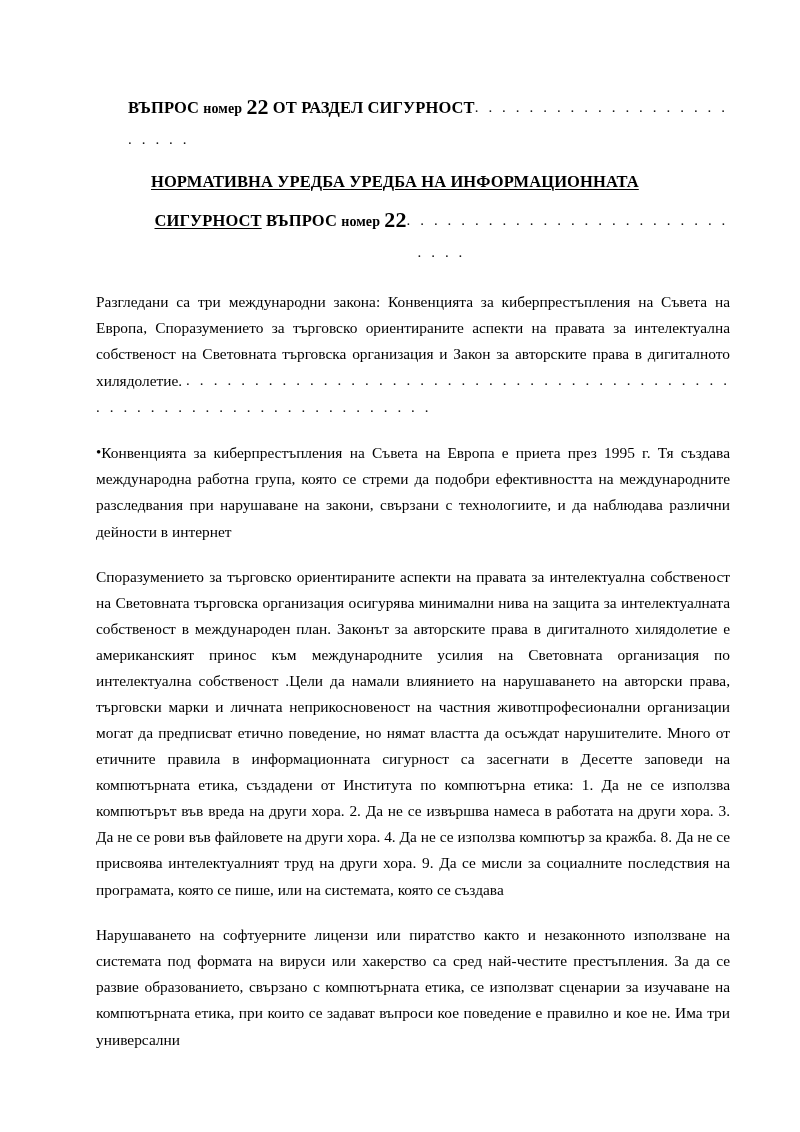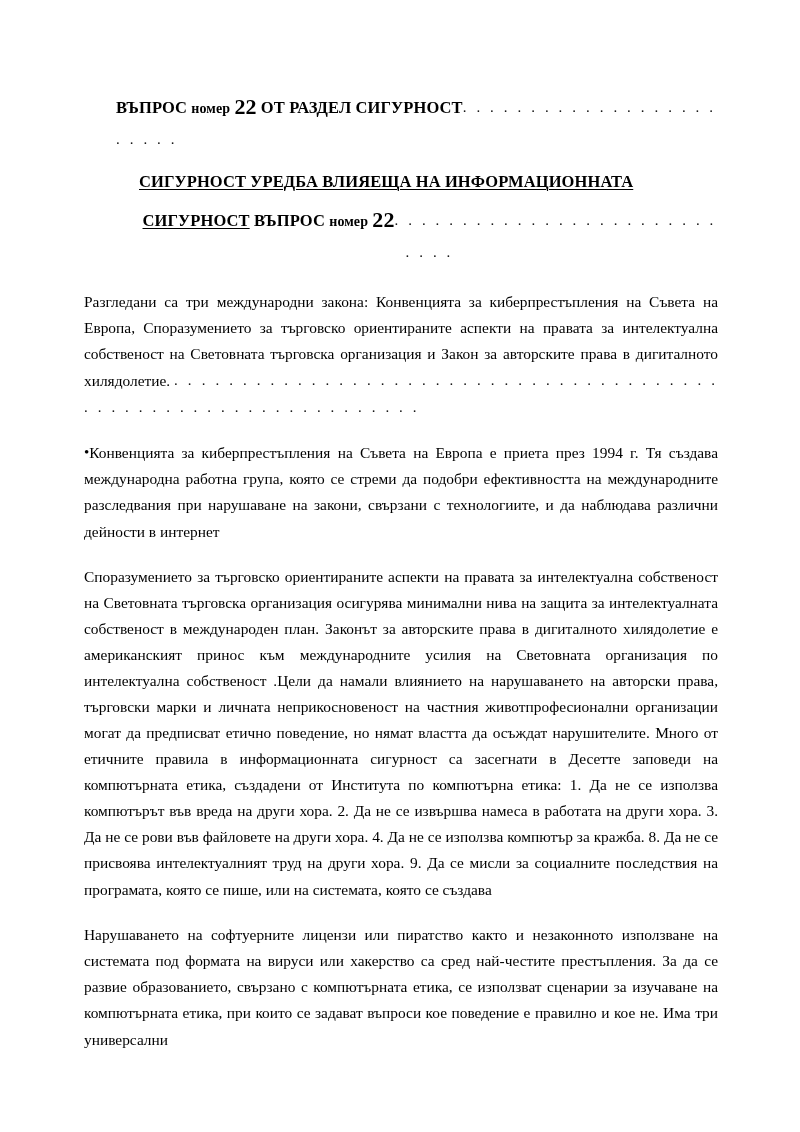--- a/index.html
+++ b/index.html
@@ -17,21 +17,21 @@
     position: relative;
     width: 800px;
     height: 1132px;
     margin: 0 auto;
     background: #ffffff;
     overflow: hidden;
     box-sizing: border-box;
   }
   .content {
     position: absolute;
-    left: 84px;
+    left: 96px;
     top: 92px;
     width: 634px;
   }
 
   
   .heading-block {
     margin: 0 0 4px 0;
   }
   .heading-line {
     font-weight: bold;
@@ -102,31 +102,31 @@
 
 <div class="page">
   <div class="content">
 
     <div class="heading-block">
 
       <div class="heading-line h1"><span>ВЪПРОС </span><span class="small-caps-word">номер</span><span> </span><span class="big-num">22</span><span> ОТ РАЗДЕЛ СИГУРНОСТ</span><span class="leader">. . . . . . . . . . . . . . . . . . . . . . . .</span></div>
 
       <div class="spacer-sm"></div>
 
-      <div class="heading-line h2"><span class="u">СИГУРНОСТ УРЕДБА ВЛИЯЕЩА НА ИНФОРМАЦИОННАТА</span></div>
+      <div class="heading-line h2"><span class="u">НОРМАТИВНА УРЕДБА УРЕДБА НА ИНФОРМАЦИОННАТА</span></div>
 
       <div class="spacer-xs"></div>
 
       <div class="heading-line h3"><span class="u">СИГУРНОСТ</span><span> ВЪПРОС </span><span class="small-caps-word">номер</span><span> </span><span class="big-num">22</span><span class="leader">. . . . . . . . . . . . . . . . . . . . . . . . . . . .</span></div>
     </div>
 
     <div style="height:16px"></div>
 
     <p class="body"><span class="bullet"></span><span>Разгледани са три международни закона: Конвенцията за киберпрестъпления на Съвета на Европа, Споразумението за търговско ориентираните аспекти на правата за интелектуална собственост на Световната търговска организация и Закон за авторските права в дигиталното хилядолетие. </span><span class="leader">. . . . . . . . . . . . . . . . . . . . . . . . . . . . . . . . . . . . . . . . . . . . . . . . . . . . . . . . . . . . . . . . .</span></p>
 
-    <p class="body"><span class="bullet">•</span><span>Конвенцията за киберпрестъпления на Съвета на Европа е приета през 1994 г. Тя създава международна работна група, която се стреми да подобри ефективността на международните разследвания при нарушаване на закони, свързани с технологиите, и да наблюдава различни дейности в интернет</span><span class="leader"></span></p>
+    <p class="body"><span class="bullet">•</span><span>Конвенцията за киберпрестъпления на Съвета на Европа е приета през 1995 г. Тя създава международна работна група, която се стреми да подобри ефективността на международните разследвания при нарушаване на закони, свързани с технологиите, и да наблюдава различни дейности в интернет</span><span class="leader"></span></p>
 
     <p class="body"><span class="bullet"></span><span>Споразумението за търговско ориентираните аспекти на правата за интелектуална собственост на Световната търговска организация осигурява минимални нива на защита за интелектуалната собственост в международен план. Законът за авторските права в дигиталното хилядолетие е американският принос към международните усилия на Световната организация по интелектуална собственост .Цели да намали влиянието на нарушаването на авторски права, търговски марки и личната неприкосновеност на частния животпрофесионални организации могат да предписват етично поведение, но нямат властта да осъждат нарушителите. Много от етичните правила в информационната сигурност са засегнати в Десетте заповеди на компютърната етика, създадени от Институтa по компютърна етика: 1. Да не се използва компютърът във вреда на други хора. 2. Да не се извършва намеса в работата на други хора. 3. Да не се рови във файловете на други хора. 4. Да не се използва компютър за кражба. 8. Да не се присвоява интелектуалният труд на други хора. 9. Да се мисли за социалните последствия на програмата, която се пише, или на системата, която се създава</span><span class="leader"></span></p>
 
     <p class="body"><span class="bullet"></span><span>Нарушаването на софтуерните лицензи или пиратство както и незаконното използване на системата под формата на вируси или хакерство са сред най-честите престъпления. За да се развие образованието, свързано с компютърната етика, се използват сценарии за изучаване на компютърната етика, при които се задават въпроси кое поведение е правилно и кое не. Има три универсални</span><span class="leader"></span></p>
 
   </div>
 </div>
 
 </body></html>

